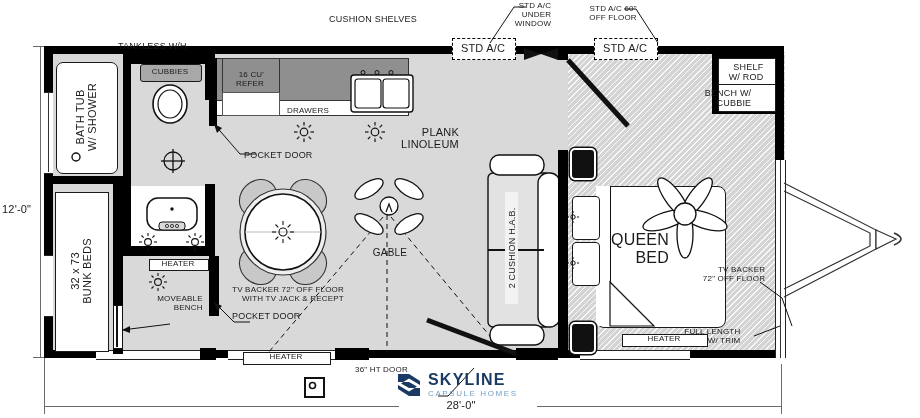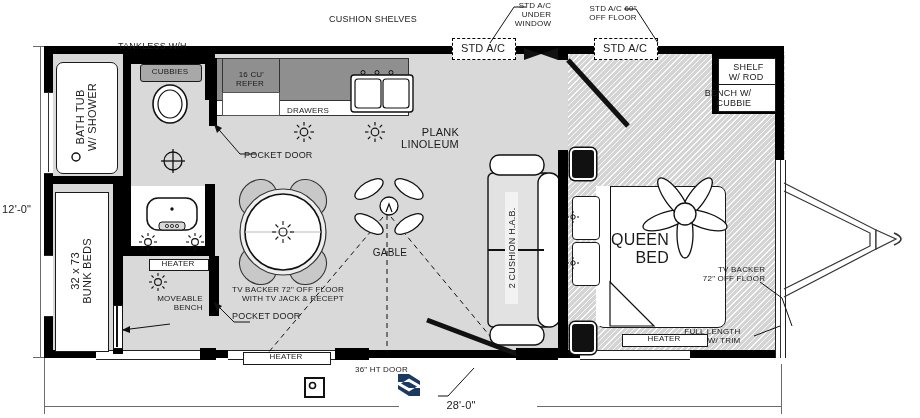--- a/index.html
+++ b/index.html
@@ -405,15 +405,19 @@
     <path d="M0 8 L92 55 L92 74 L0 122" fill="none" stroke="#333" stroke-width="1.2"></path>
     <path d="M0 16 L86 58 L86 71 L0 114" fill="none" stroke="#333" stroke-width="1.2"></path>
     <path d="M92 55 L112 64 L92 74 Z" fill="#fff" stroke="#333" stroke-width="1.2"></path>
     <path d="M110 58 q14 6 0 12" fill="none" stroke="#333" stroke-width="1.6"></path>
   </svg>
 
   <div class="abs" style="left:396px;top:370px;width:180px;height:30px;display:flex;align-items:center;gap:6px;">
     <svg width="26" height="26" style="position:relative;">
       <path d="M13 2 L24 9 L24 13 L13 6.5 L5 11.5 L13 16 L24 16 L24 24 L13 24 L2 17 L2 13 L13 19.5 L21 14.5 L13 10 L2 10 L2 2 Z" fill="#1b3a63"></path>
     </svg>
+    <div style="display:flex;flex-direction:column;line-height:1;">
+      <span class="logo-word">SKYLINE</span>
+      <span class="logo-sub" style="margin-top:2px;">CAPSULE HOMES</span>
+    </div>
   </div>
 
 </div>
 
 </body></html>

